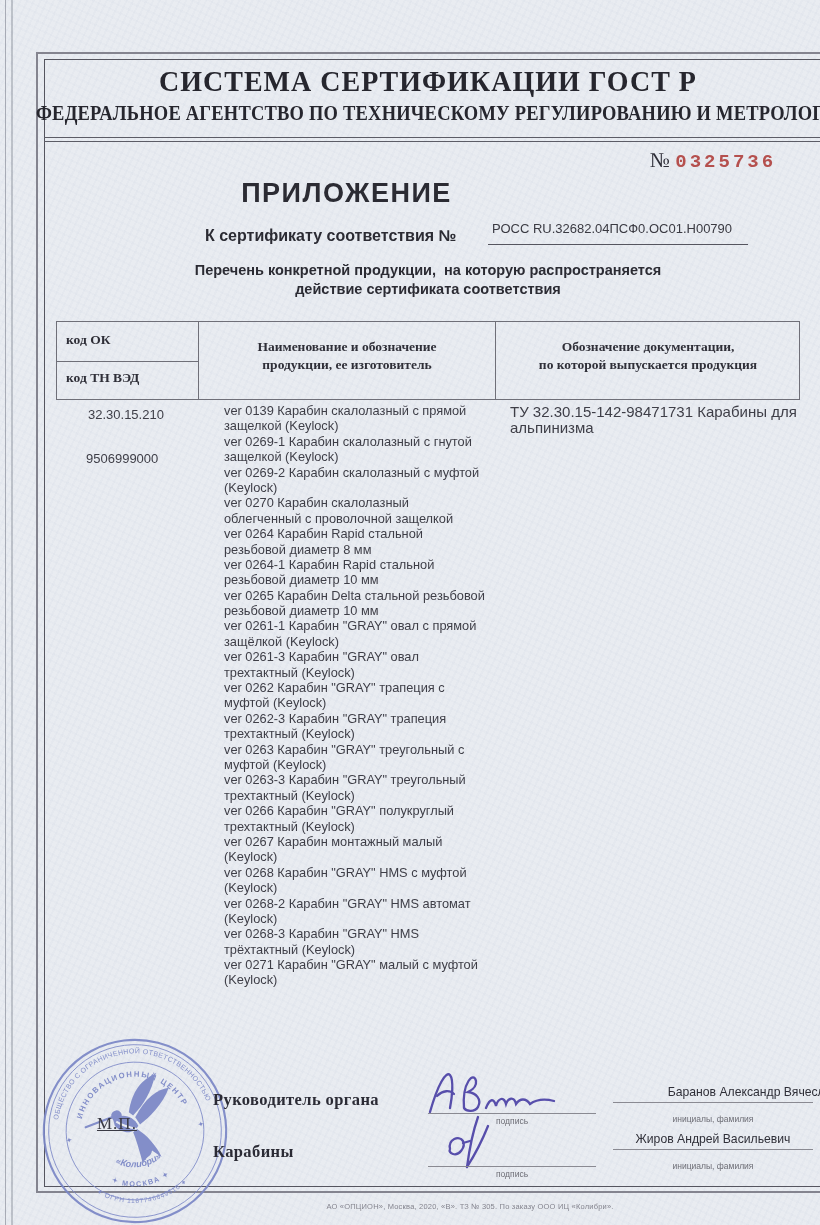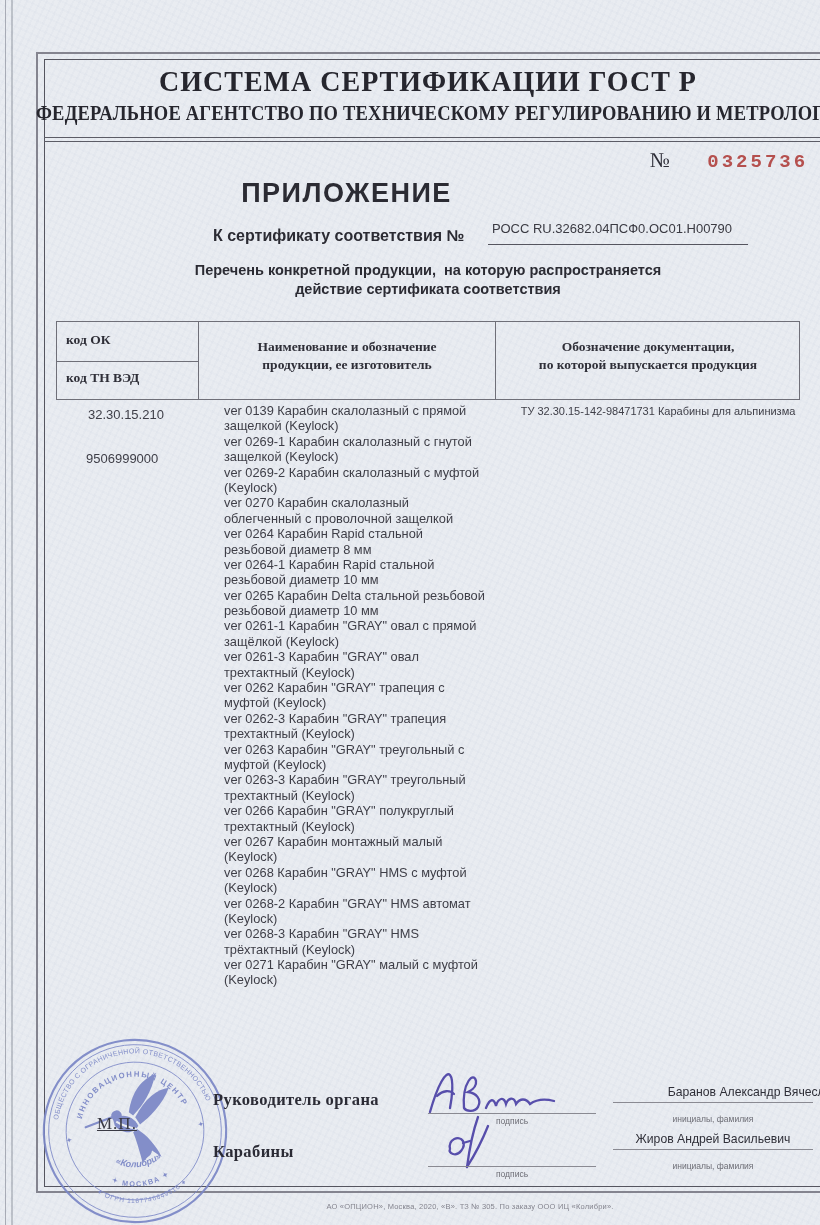--- a/index.html
+++ b/index.html
@@ -30,21 +30,21 @@
   .gost-title{left:36px;top:66px;width:784px;text-align:center;
     font-family:"Liberation Serif", serif;font-weight:bold;font-size:28px;
     letter-spacing:1px;color:#26262e;transform:scaleY(1.05);}
   .agency{left:36px;top:104px;width:784px;text-align:center;
     font-family:"Liberation Serif", serif;font-weight:bold;font-size:18.5px;
     letter-spacing:.2px;color:#26262e;white-space:nowrap;transform:scaleY(1.08);}
   .serial{left:650px;top:148px;font-family:"Liberation Serif", serif;font-size:21px;color:#2e2e38;}
   .serial-num{font-family:"Liberation Mono", monospace;font-weight:bold;font-size:19px;letter-spacing:3px;}
   .doc-title{left:36px;top:178px;width:621px;text-align:center;
     font-weight:bold;font-size:27px;letter-spacing:1.5px;color:#2b2b33;}
-  .cert-label{left:205px;top:227px;font-weight:bold;font-size:16px;color:#2b2b33;margin-left:8px;}
+  .cert-label{left:205px;top:227px;font-weight:bold;font-size:16px;color:#2b2b33;}
   .cert-number{left:492px;top:221px;font-size:13px;color:#3a3a42;}
   .cert-underline{left:488px;top:244px;width:260px;height:1px;background:#55555f;}
   .subtitle{left:36px;top:261px;width:784px;text-align:center;
     font-weight:bold;font-size:14.5px;line-height:19px;color:#2b2b33;}
 
   
   .thead{left:56px;top:321px;width:744px;height:79px;border:1.2px solid #6f6f78;box-sizing:border-box;}
   .th-v1{left:198px;top:321px;width:1px;height:79px;background:#6f6f78;}
   .th-v2{left:495px;top:321px;width:1px;height:79px;background:#6f6f78;}
   .th-h1{left:56px;top:361px;width:142px;height:1px;background:#6f6f78;}
@@ -52,21 +52,21 @@
   .th-c1t{left:66px;top:332px;}
   .th-c1b{left:66px;top:370px;}
   .th-c2{left:199px;top:338px;width:296px;text-align:center;line-height:18px;}
   .th-c3{left:496px;top:338px;width:304px;text-align:center;line-height:18px;}
 
   
   .code-ok{left:88px;top:407px;font-size:13px;color:#3e3e47;}
   .code-tnved{left:86px;top:451px;font-size:13px;color:#3e3e47;}
   .products{left:224px;top:403px;width:275px;}
   .pline{height:15.4px;font-size:12.8px;color:#3e3e47;white-space:nowrap;}
-  .docu{left:510px;top:404px;width:296px;font-size:11px;line-height:15.6px;color:#3e3e47;text-align:center;}
+  .docu{left:510px;top:404px;width:296px;font-size:15px;line-height:15.6px;color:#3e3e47;}
 
   
   .role{font-family:"Liberation Serif", serif;font-weight:bold;font-size:16.5px;color:#2b2b35;letter-spacing:.4px;}
   .role1{left:213px;top:1090px;}
   .role2{left:213px;top:1142px;}
   .sline{height:1px;background:#8a8a92;}
   .sline1{left:428px;top:1113px;width:168px;}
   .sline2{left:428px;top:1166px;width:168px;}
   .scap{width:168px;text-align:center;font-size:8.5px;color:#6d6d75;}
   .scap1{left:428px;top:1116px;}
@@ -105,21 +105,21 @@
   <div class="abs fr inner fr-bot-i"></div>
   <div class="abs fr fr-bot-o"></div>
 
   <div class="abs gost-title">СИСТЕМА СЕРТИФИКАЦИИ ГОСТ Р</div>
   <div class="abs agency">ФЕДЕРАЛЬНОЕ АГЕНТСТВО ПО ТЕХНИЧЕСКОМУ РЕГУЛИРОВАНИЮ И МЕТРОЛОГИИ</div>
   <div class="abs sep1"></div>
   <div class="abs sep2"></div>
 
   <div class="abs serial">
     <span>№</span>
-    <span class="serial-num" style="color:#b5504e;margin-left:32px;">0325736</span>
+    <span class="serial-num" style="color:#b5504e;">0325736</span>
   </div>
 
   <div class="abs doc-title">ПРИЛОЖЕНИЕ</div>
   <div class="abs cert-label">К сертификату соответствия №</div>
   <div class="abs cert-number">РОСС RU.32682.04ПСФ0.ОС01.Н00790</div>
   <div class="abs cert-underline"></div>
 
   <div class="abs subtitle">
     <div>Перечень конкретной продукции,&nbsp; на которую распространяется</div>
     <div>действие сертификата соответствия</div>

